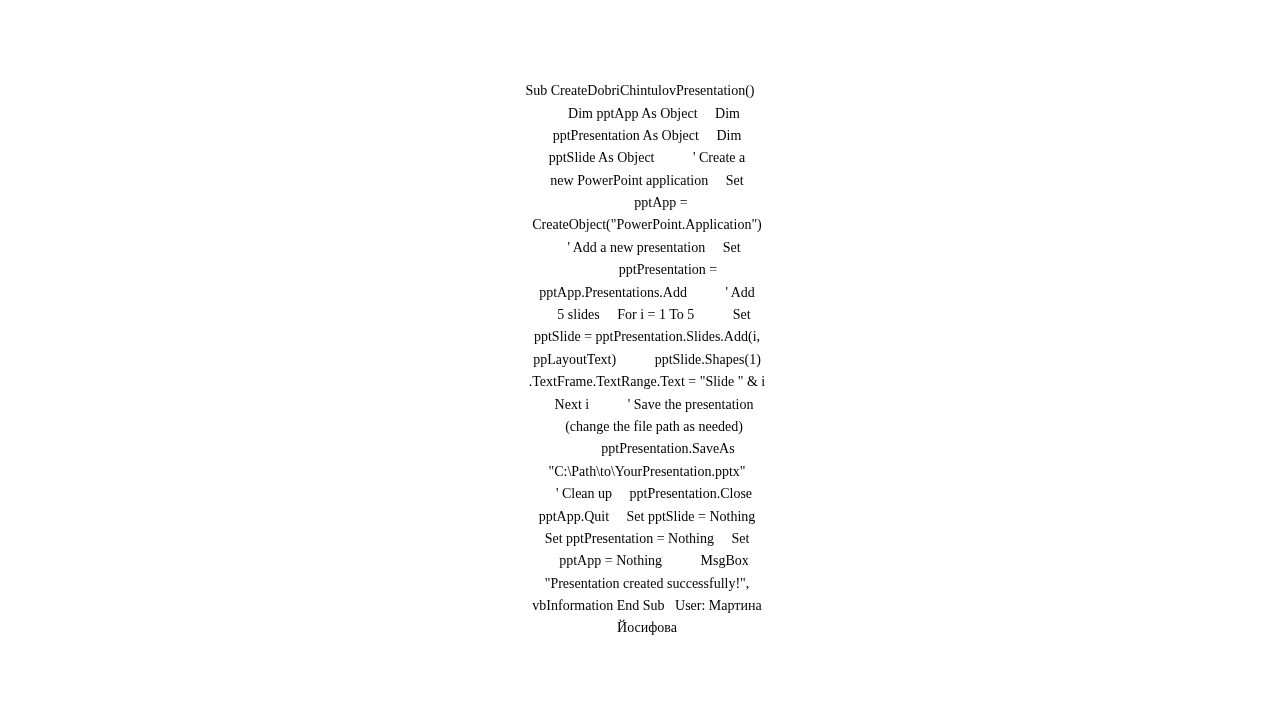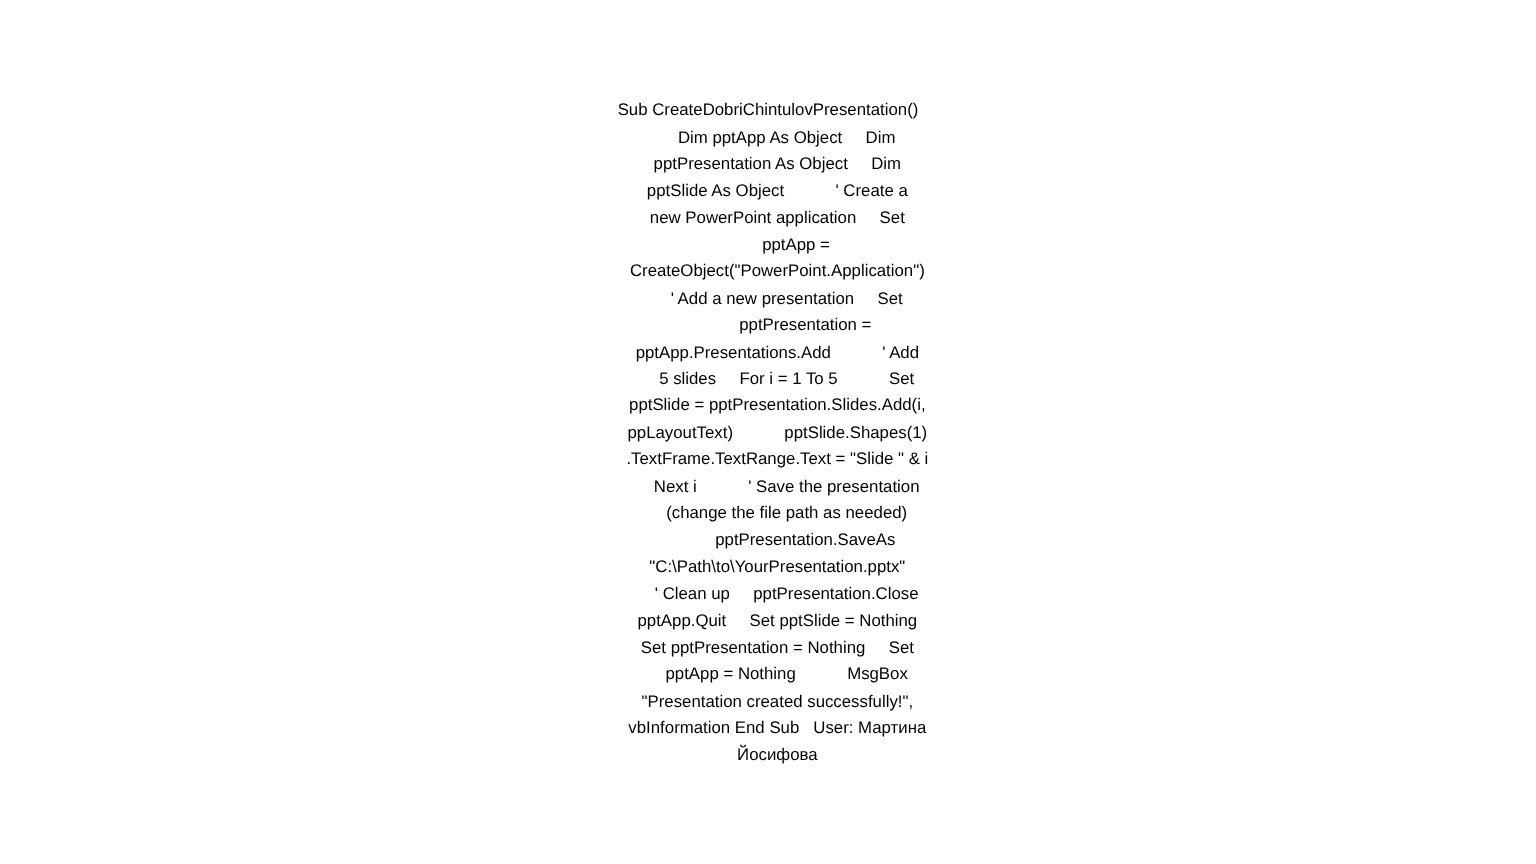--- a/index.html
+++ b/index.html
@@ -23,21 +23,21 @@
       text-align: center;
       font-size: 14px;
       line-height: 1.6;
       color: #000000;
     }
   </style>
 </head>
 <body>
 
 <div class="code-block">
-  <pre style="font-family: Liberation Sans, sans-serif; font-size: 14px; line-height: 1.6; white-space: pre-wrap; word-wrap: break-word; text-align: center;">Sub CreateDobriChintulovPresentation()
+  <pre style="font-family: Liberation Serif, serif; font-size: 14px; line-height: 1.6; white-space: pre-wrap; word-wrap: break-word; text-align: center;">Sub CreateDobriChintulovPresentation()
         Dim pptApp As Object     Dim
     pptPresentation As Object     Dim
     pptSlide As Object           ' Create a
     new PowerPoint application     Set
             pptApp =
     CreateObject("PowerPoint.Application")
         ' Add a new presentation     Set
                 pptPresentation =
     pptApp.Presentations.Add           ' Add
         5 slides     For i = 1 To 5           Set

